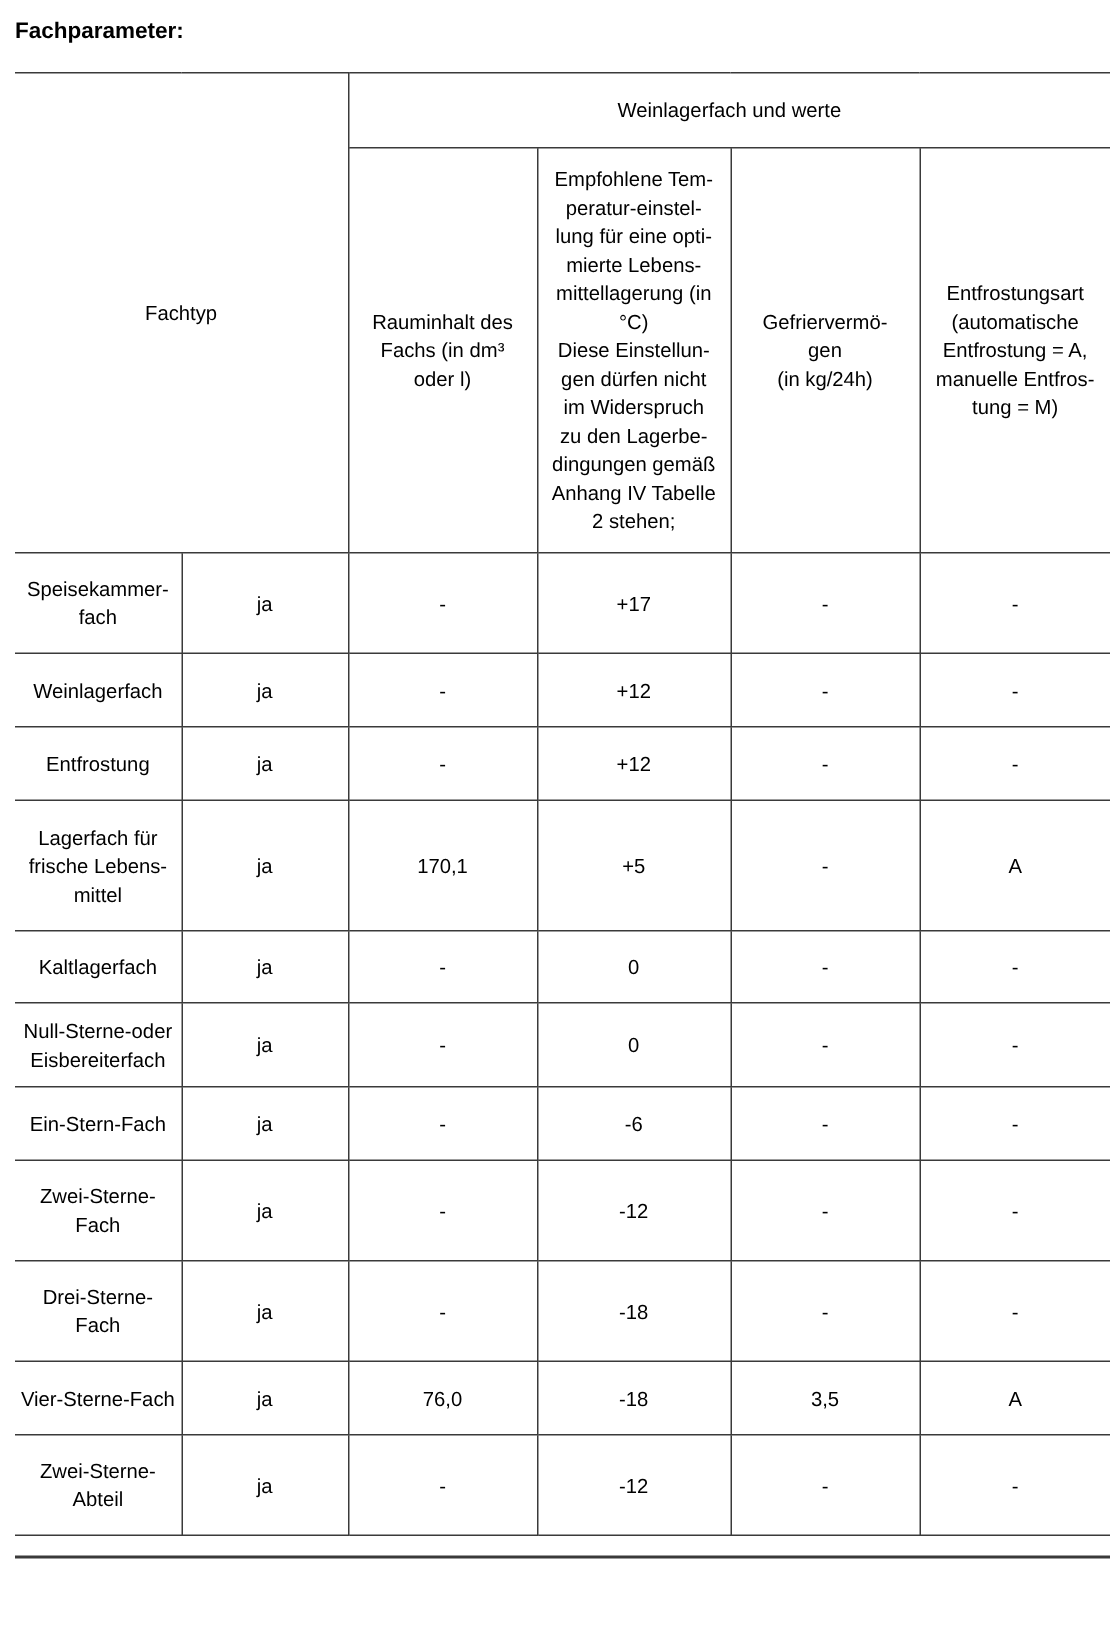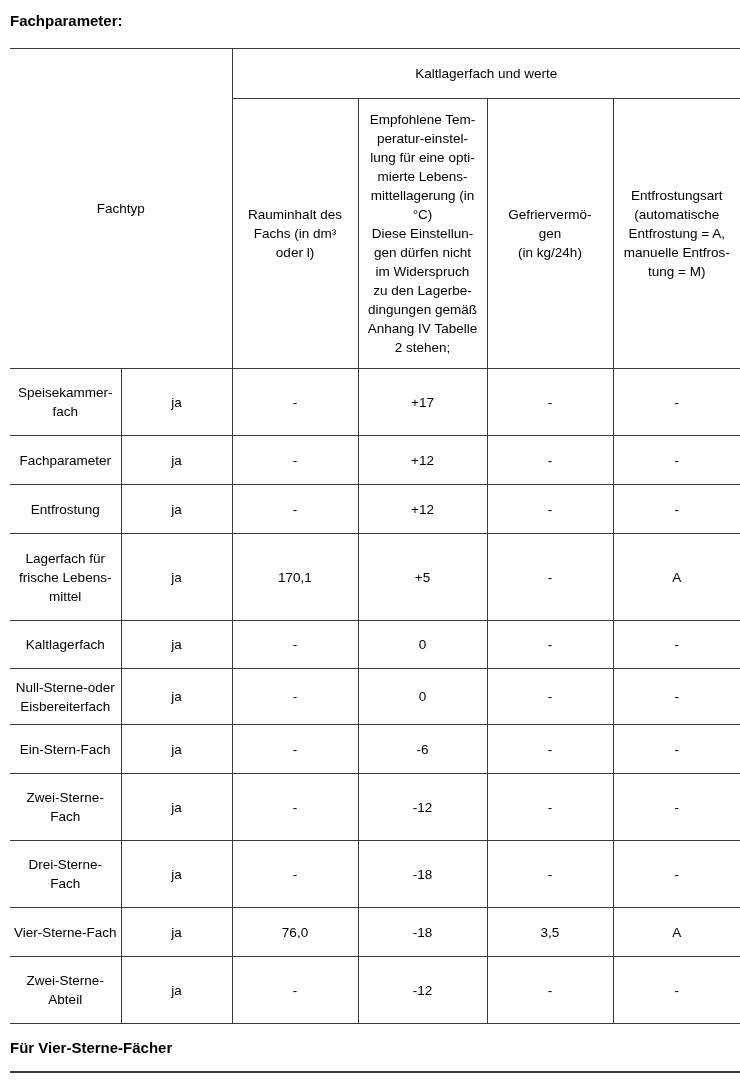--- a/index.html
+++ b/index.html
@@ -69,21 +69,21 @@
       <col style="width:111px">
         <col style="width:111px">
         <col style="width:126px">
       <col style="width:129px">
         <col style="width:126px">
         <col style="width:127px">
     </colgroup>
     <tbody>
       <tr style="height:50px">
         <td rowspan="2" colspan="2">Fachtyp</td>
-        <td colspan="4" class="group-head">Kaltlagerfach und werte</td>
+        <td colspan="4" class="group-head">Weinlagerfach und werte</td>
       </tr>
       <tr style="height:270px">
         <td class="col-head">Rauminhalt des
 Fachs (in dm³
 oder l)</td>
         <td class="col-head">Empfohlene Tem-
 peratur-einstel-
 lung für eine opti-
 mierte Lebens-
 mittellagerung (in
@@ -108,21 +108,21 @@
       <tr style="height:67px">
         <td class="name-cell">Speisekammer-
 fach</td>
         <td>ja</td>
         <td>-</td>
         <td>+17</td>
         <td>-</td>
         <td>-</td>
       </tr>
       <tr style="height:49px">
-        <td class="name-cell">Fachparameter</td>
+        <td class="name-cell">Weinlagerfach</td>
         <td>ja</td>
         <td>-</td>
         <td>+12</td>
         <td>-</td>
         <td>-</td>
       </tr>
       <tr style="height:49px">
         <td class="name-cell">Entfrostung</td>
         <td>ja</td>
         <td>-</td>
@@ -196,16 +196,15 @@
 Abteil</td>
         <td>ja</td>
         <td>-</td>
         <td>-12</td>
         <td>-</td>
         <td>-</td>
       </tr>
     </tbody>
   </table>
 
-  <div class="footer-heading">Für Vier-Sterne-Fächer</div>
   <div class="bottom-rule"></div>
 
 </div>
 
 </body></html>

